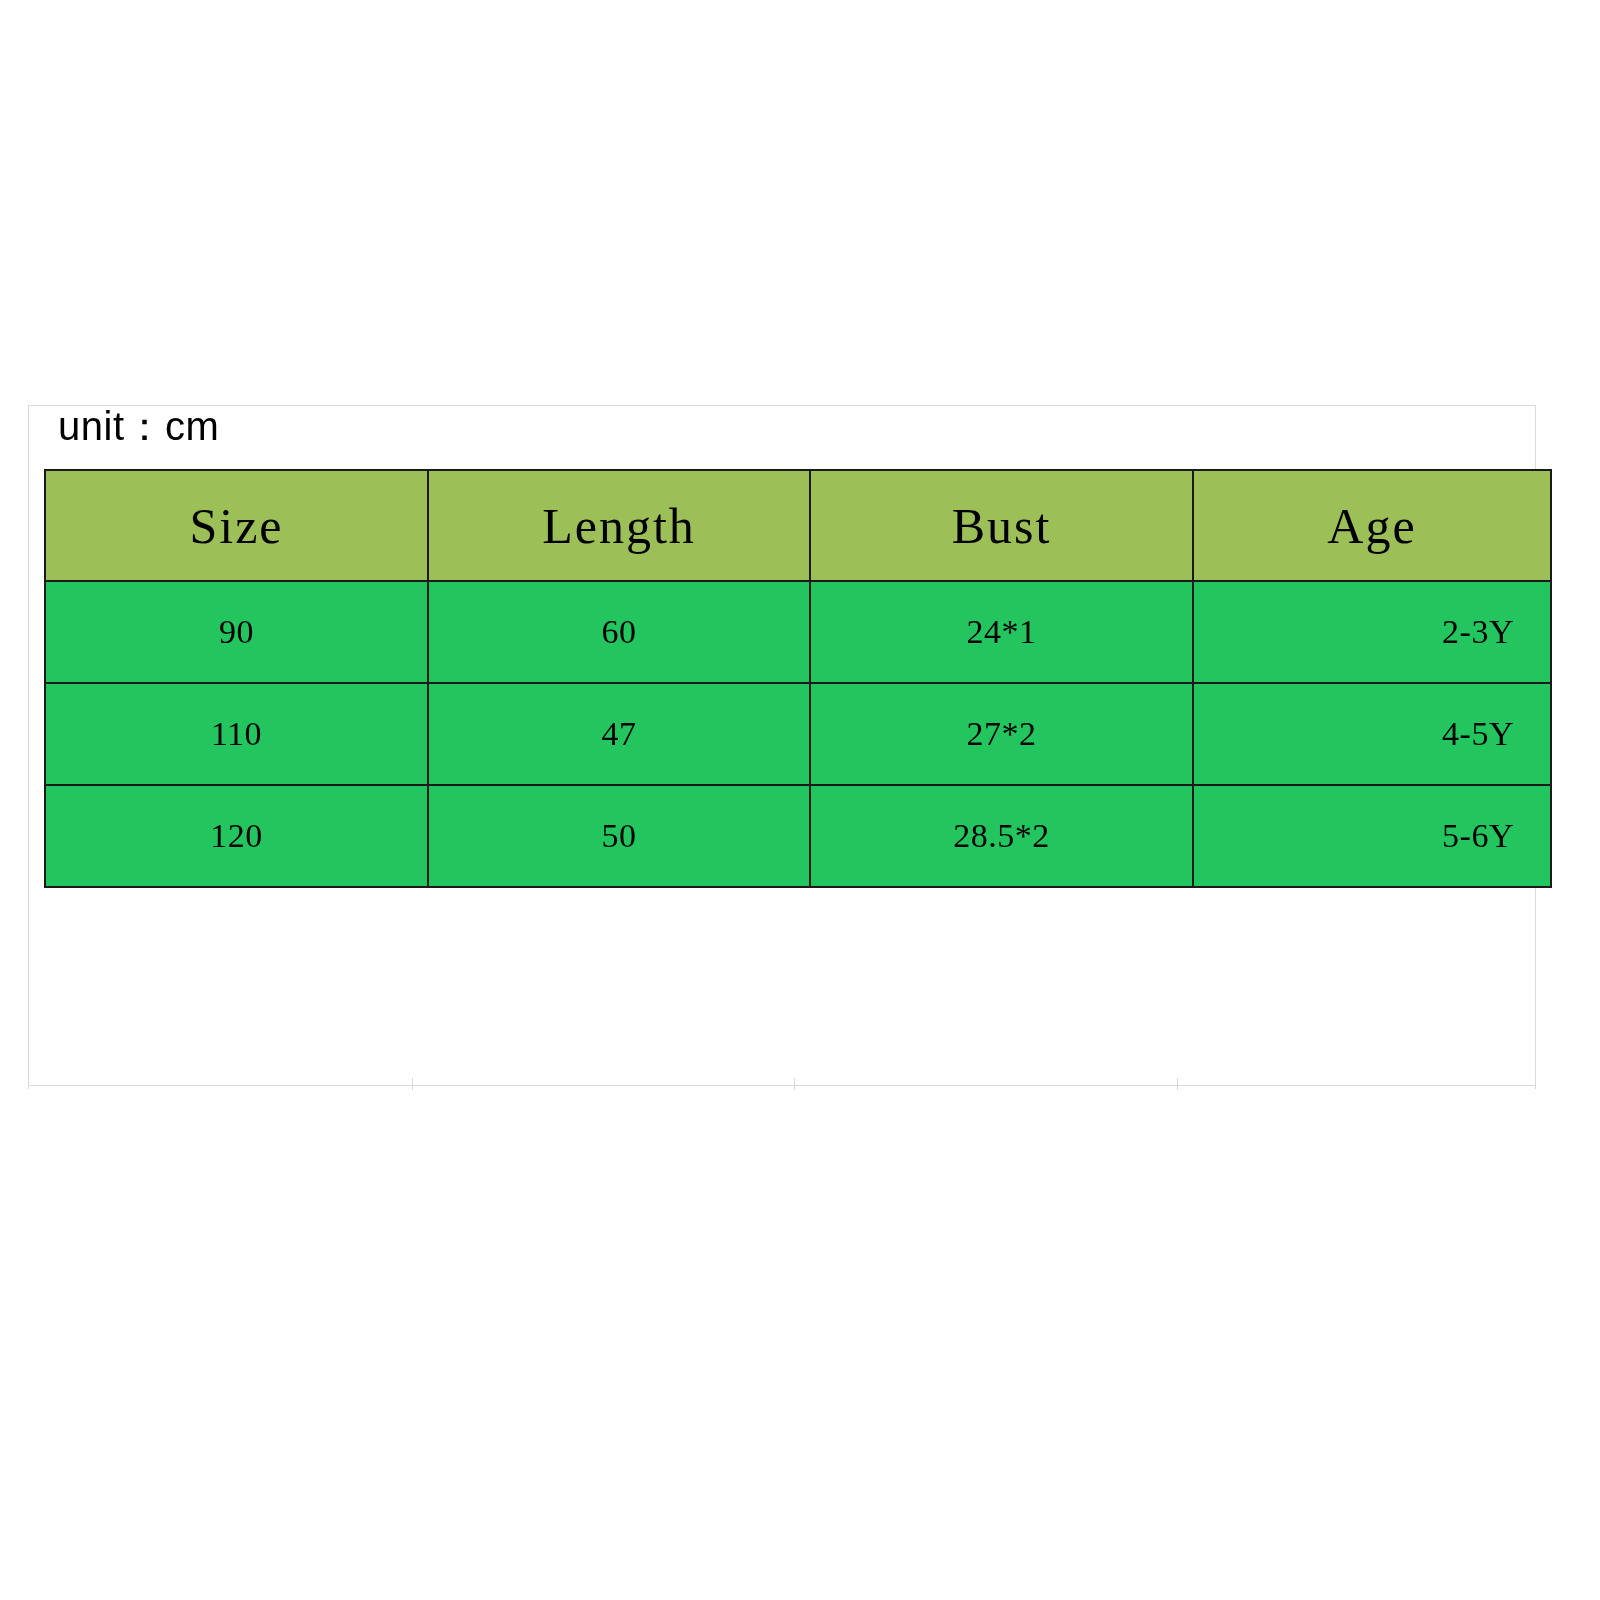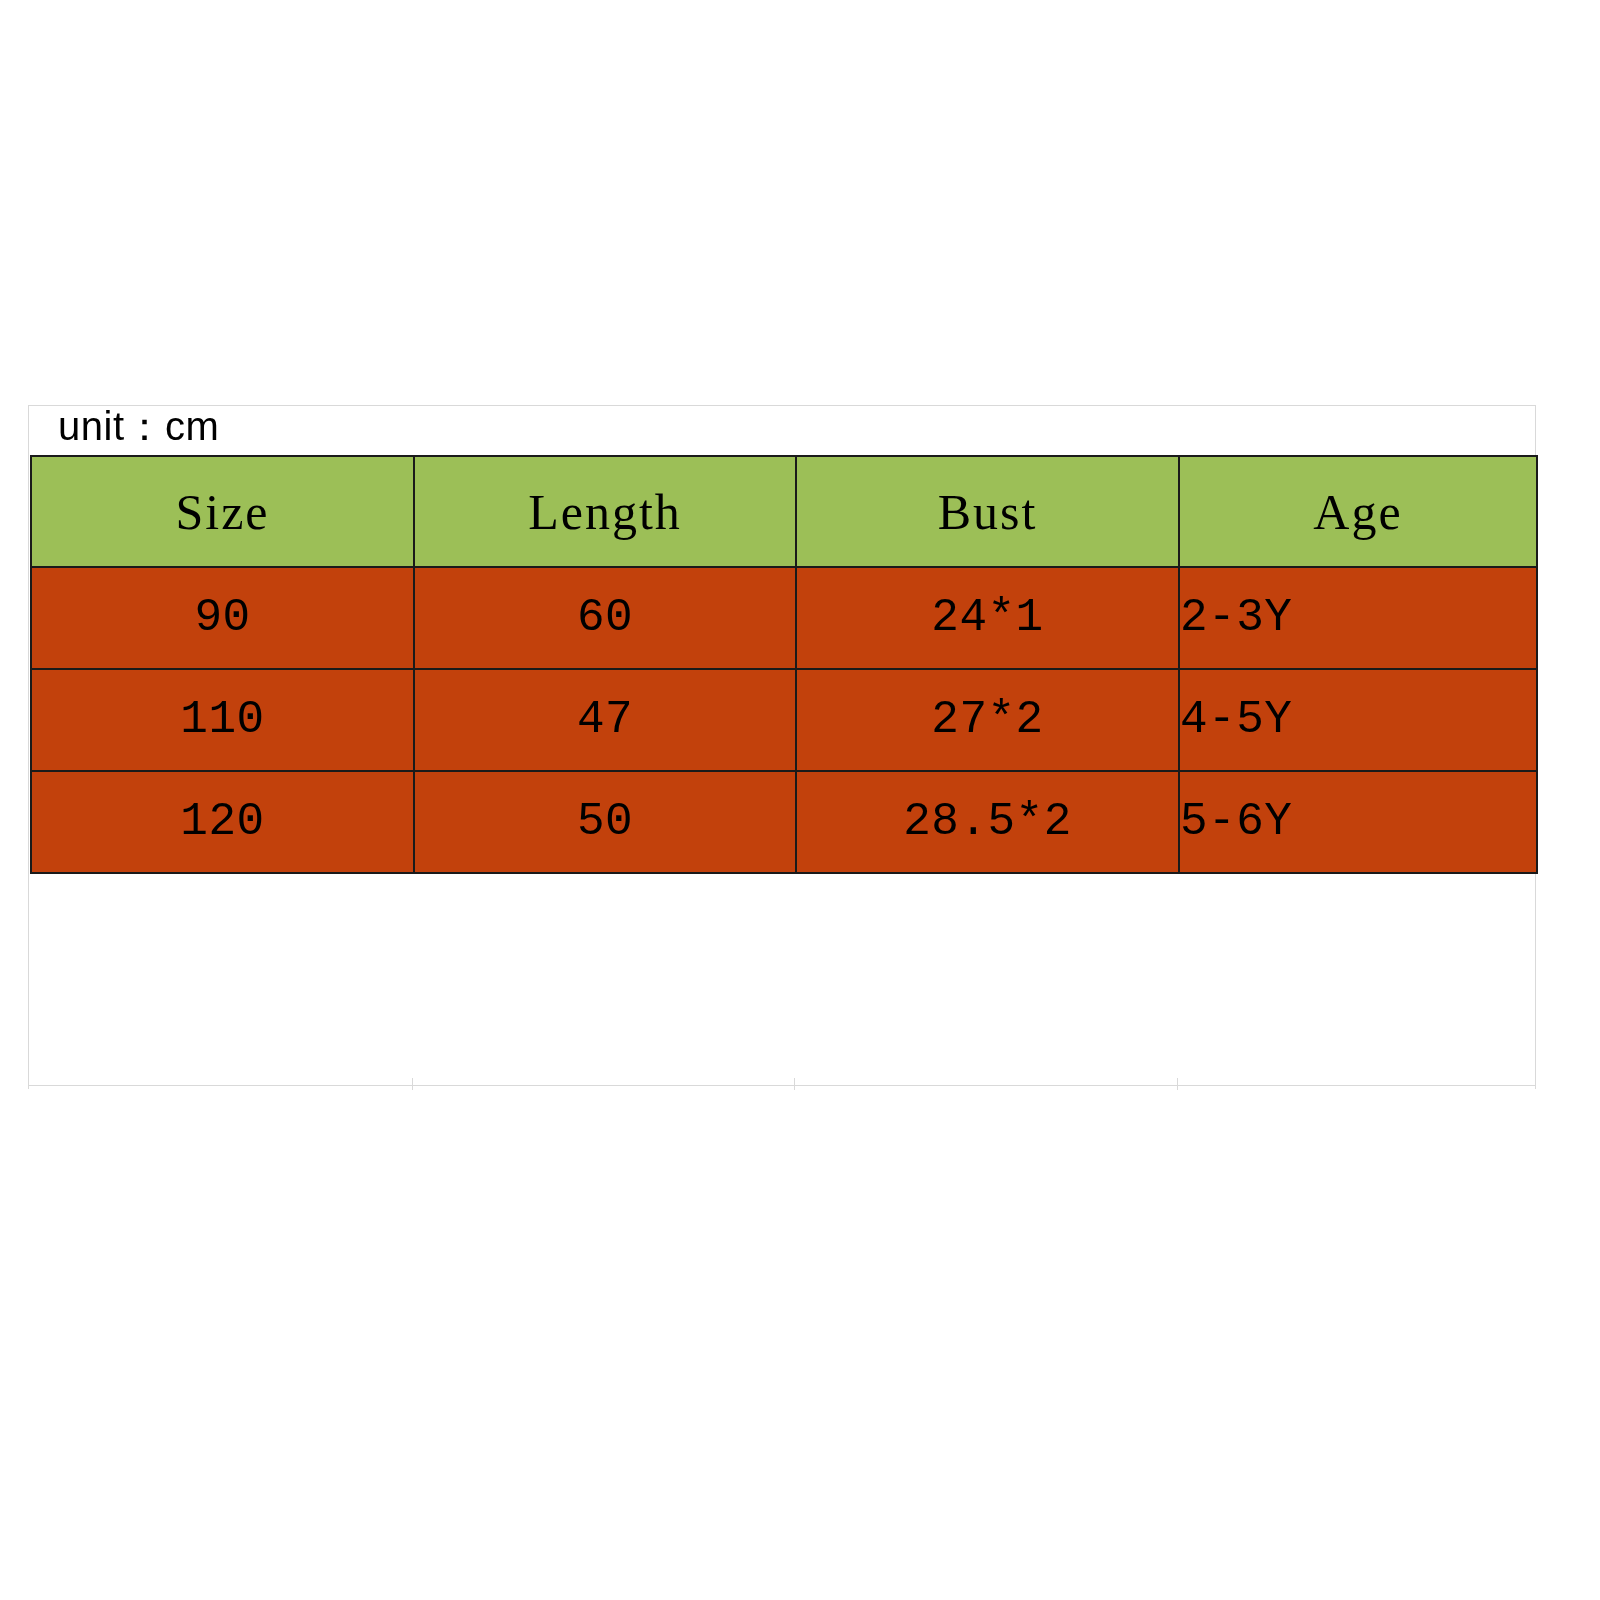--- a/index.html
+++ b/index.html
@@ -51,21 +51,21 @@
     font-size: 40px;
     color: #000000;
     letter-spacing: 0.5px;
     white-space: pre;
   }
 
   table.size-table {
     border-collapse: collapse;
     table-layout: fixed;
     width: 1506px;
-    margin: 0;
+    margin: 14px;
   }
 
   table.size-table col.c-size   { width: 383px; }
   table.size-table col.c-length { width: 382px; }
   table.size-table col.c-bust   { width: 383px; }
   table.size-table col.c-age    { width: 358px; }
 
   table.size-table th,
   table.size-table td {
     border: 2px solid #1a1a1a;
@@ -80,30 +80,30 @@
   table.size-table thead th {
     height: 109px;
     background: #9CBF57;
     font-family: "Liberation Serif", "DejaVu Serif", serif;
     font-size: 50px;
     letter-spacing: 2px;
   }
 
   table.size-table tbody td {
     height: 100px;
-    background: #c2410c;
-    font-family: Liberation Mono, monospace;
-    font-size: 46px;
+    background: #22c55e;
+    font-family: Liberation Serif, serif;
+    font-size: 34px;
     letter-spacing: 0.5px;
   }
 
   
   table.size-table tbody td.cell-age {
-    text-align: left;
-    padding-right: 60px;
+    text-align: right;
+    padding-right: 36px;
   }
 </style>
 </head>
 <body>
 
 <div class="grid-layer">
   <div class="grid-h" style="top:405px;"></div>
   <div class="grid-h" style="top:1085px;"></div>
   <div class="grid-v" style="left:28px;   top:405px; height:684px;"></div>
   <div class="grid-v" style="left:412px;  top:1078px; height:12px;"></div>

